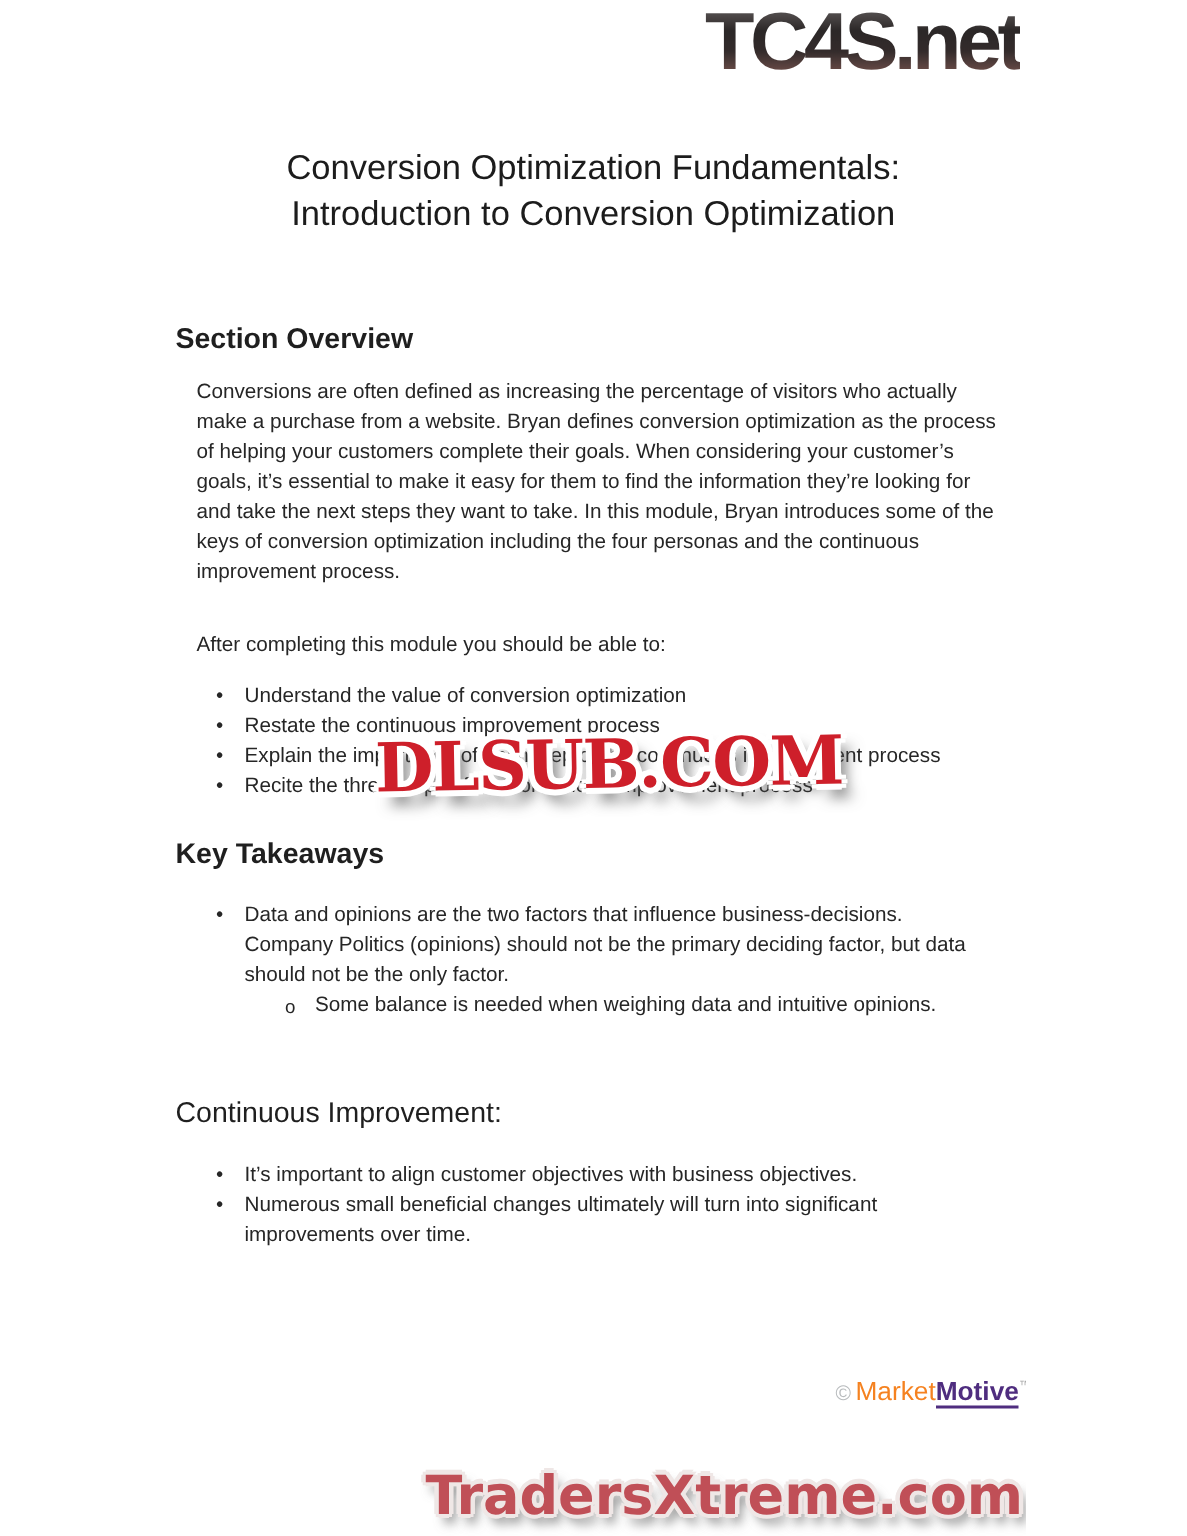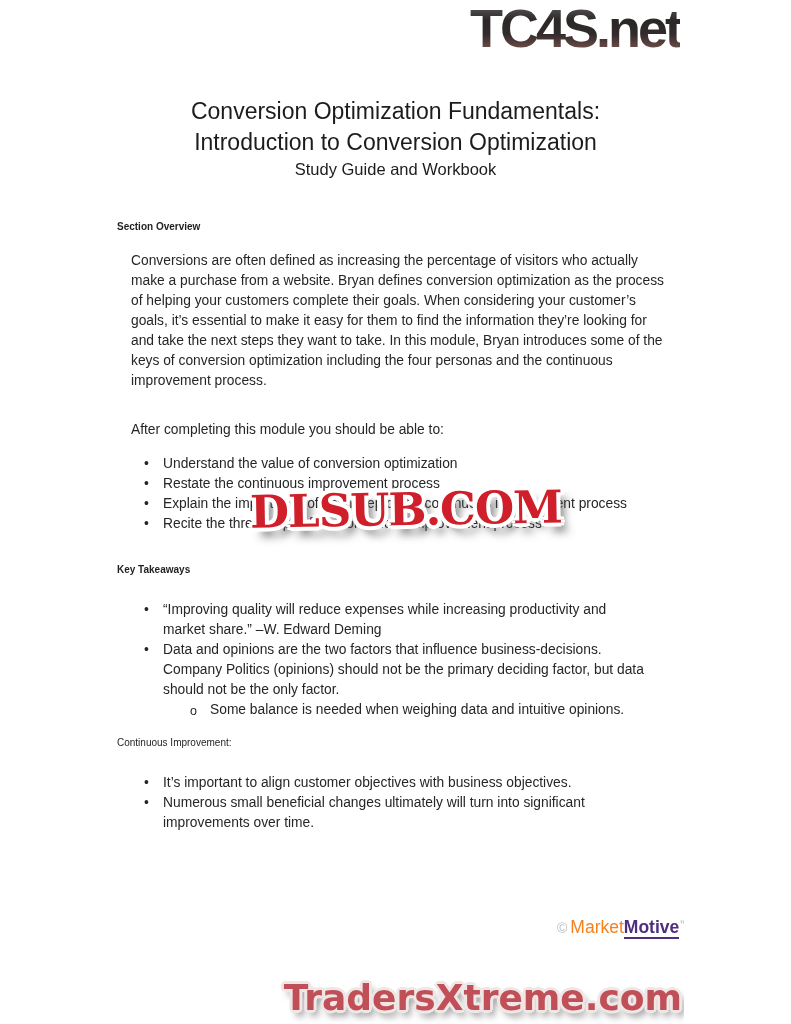--- a/index.html
+++ b/index.html
@@ -36,21 +36,21 @@
     }
   }
 
   
   .title-block { position: absolute; left: 115px; top: 96px; width: 561px; text-align: center; color: #1c1c1c; }
   .title-line { font-size: 23px; line-height: 31px; font-weight: 400; }
   .subtitle   { font-size: 16.5px; line-height: 22px; font-weight: 400; }
 
   
   .sec { position: absolute; left: 117px; width: 600px; font-size: 13.8px; line-height: 20px; }
-  .sec h2 { margin: 0; font-size: 10px; line-height: 20px; font-weight: 700; color: #1f1f1f; }
+  .sec h2 { margin: 0; font-size: 19px; line-height: 20px; font-weight: 700; color: #1f1f1f; }
   .sec .plain-h { font-weight: 400; }
   .body-text { white-space: pre-line; margin: 14px; }
   .sp { height: 20px; }
 
   .sec-overview   { top: 217px; }
   .sec-objectives { top: 406px; }
   .sec-takeaways  { top: 560px; }
   .sec-continuous { top: 733px; }
 
   .li { position: relative; padding-left: 46px; }
@@ -97,21 +97,20 @@
 </head>
 <body>
 
 <div class="page">
 
   <div class="tc4s">TC4S.net</div>
 
   <div class="title-block">
     <div class="title-line">Conversion Optimization Fundamentals:</div>
     <div class="title-line">Introduction to Conversion Optimization</div>
-    <div class="subtitle">Study Guide and Workbook</div>
   </div>
 
   <section class="sec sec-overview">
     <h2>Section Overview</h2>
     <p class="body-text">Conversions are often defined as increasing the percentage of visitors who actually
 make a purchase from a website. Bryan defines conversion optimization as the process
 of helping your customers complete their goals. When considering your customer’s
 goals, it’s essential to make it easy for them to find the information they’re looking for
 and take the next steps they want to take. In this module, Bryan introduces some of the
 keys of conversion optimization including the four personas and the continuous
@@ -131,24 +130,20 @@
     </div>
     <div class="li">
       <span class="li-text">Recite the three steps of the continuous improvement process</span>
     </div>
   </section>
 
   <section class="sec sec-takeaways">
     <h2>Key Takeaways</h2>
     <div class="sp"></div>
     <div class="li">
-      <span class="li-text">“Improving quality will reduce expenses while increasing productivity and
-market share.” –W. Edward Deming</span>
-    </div>
-    <div class="li">
       <span class="li-text">Data and opinions are the two factors that influence business-decisions.
 Company Politics (opinions) should not be the primary deciding factor, but data
 should not be the only factor.</span>
     </div>
     <div class="li-sub">
       <span class="li-text">Some balance is needed when weighing data and intuitive opinions.</span>
     </div>
   </section>
 
   <section class="sec sec-continuous">

